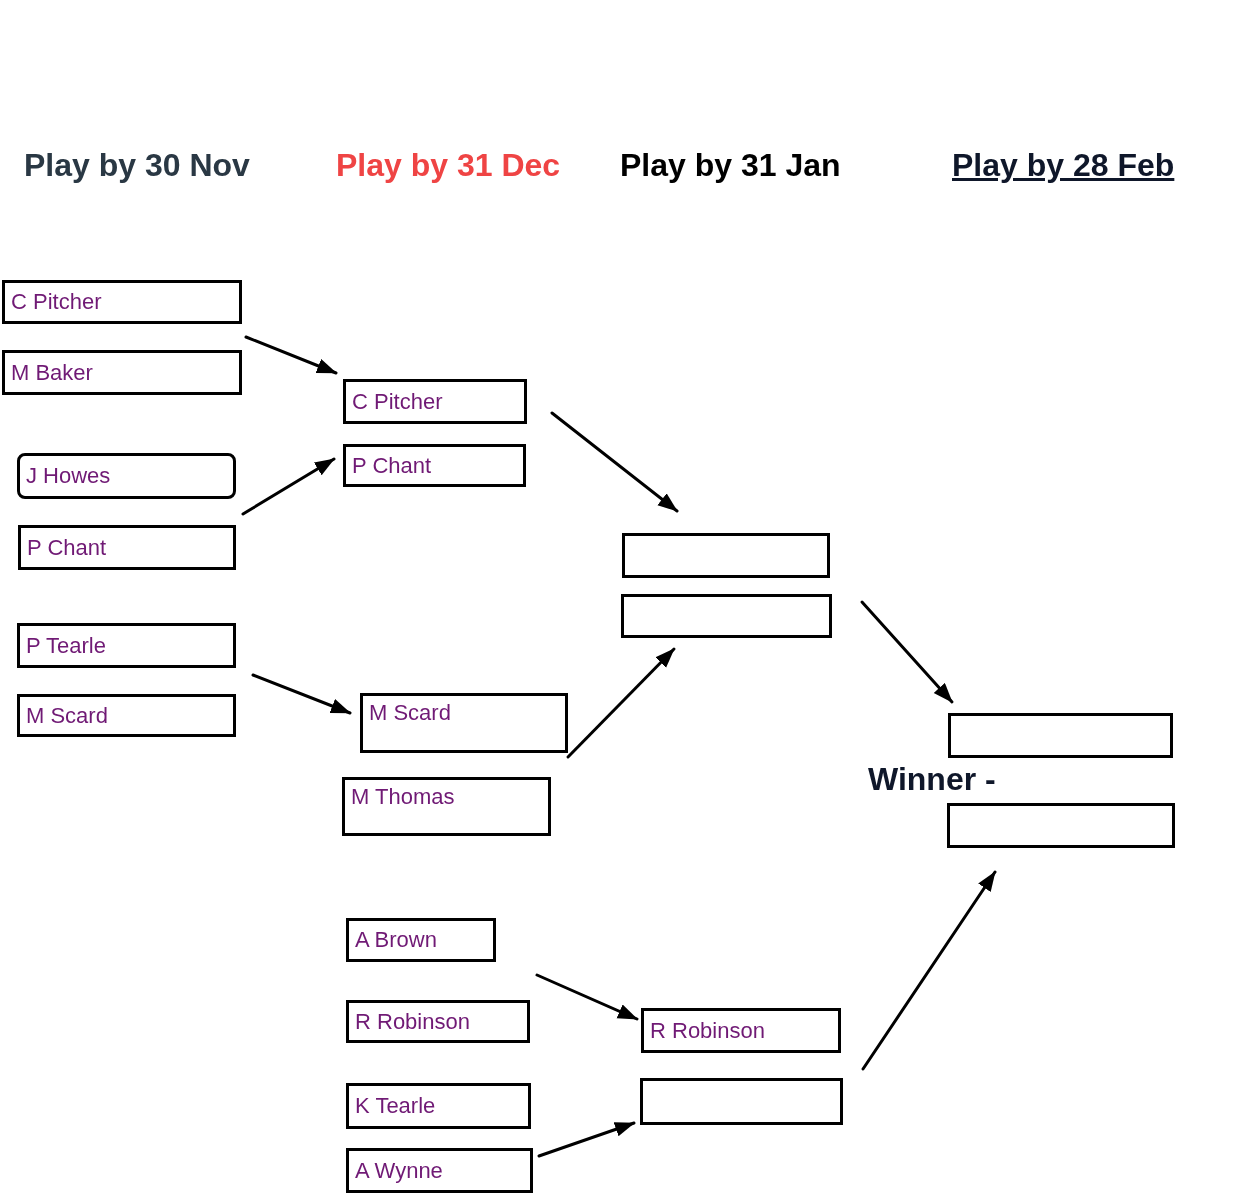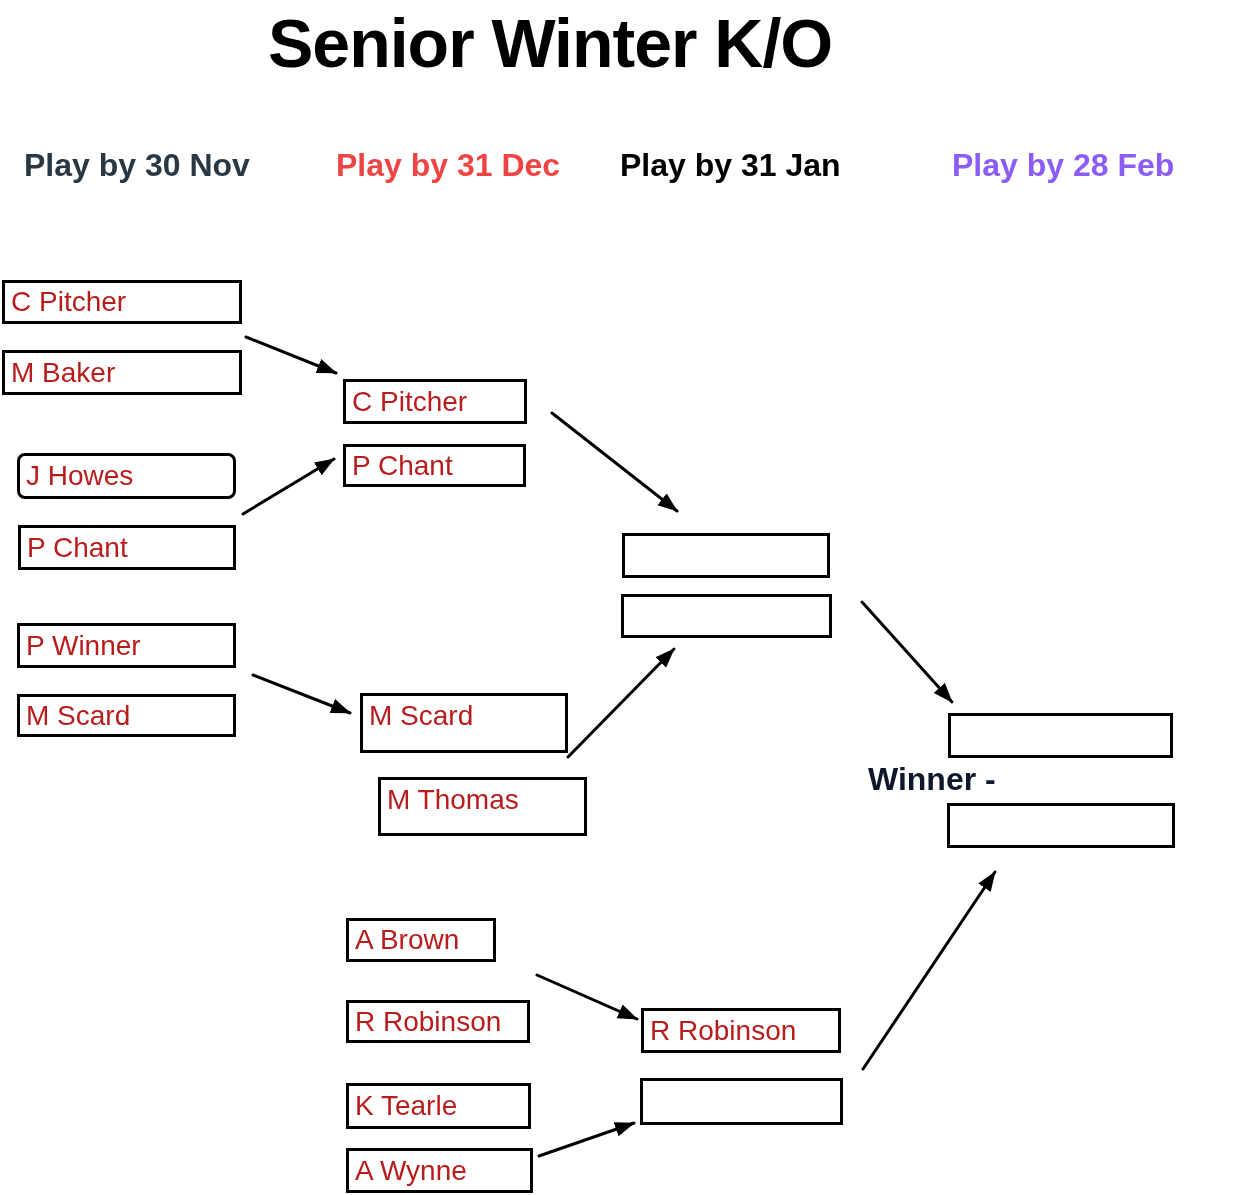--- a/index.html
+++ b/index.html
@@ -30,22 +30,22 @@
     top: 147px;
     font-size: 32px;
     font-weight: bold;
     white-space: nowrap;
   }
   .box {
     position: absolute;
     box-sizing: border-box;
     background: #ffffff;
     border: 3px solid #000000;
-    font-size: 28px;
-    color: #b91c1c;
+    font-size: 22px;
+    color: #701a75;
     display: flex;
     align-items: center;
     padding-left: 6px;
     white-space: nowrap;
     overflow: hidden;
   }
   .box.tall {
     align-items: flex-start;
     padding-top: 4px;
   }
@@ -64,27 +64,26 @@
     top: 0;
     width: 1256px;
     height: 1195px;
     pointer-events: none;
   }
 </style>
 </head>
 <body>
 
 <div id="stage">
-  <div id="title">Senior Winter K/O</div>
 
   <div id="headers">
       <div class="col-header" style="left: 24px; color: rgb(42, 56, 68);">Play by 30 Nov</div>
       <div class="col-header" style="left: 336px; color: #ef4444;">Play by 31 Dec</div>
       <div class="col-header" style="left: 620px; color: rgb(0, 0, 0);">Play by 31 Jan</div>
-      <div class="col-header" style="left: 952px; color: #8b5cf6;">Play by 28 Feb</div>
+      <div class="col-header" style="left: 952px; color: #0f172a; text-decoration: underline;">Play by 28 Feb</div>
     </div>
 
   <svg id="arrow-layer" width="1256" height="1195" viewBox="0 0 1256 1195" xmlns="http://www.w3.org/2000/svg">
     <defs>
       <marker id="ah" markerUnits="userSpaceOnUse" markerWidth="22" markerHeight="17" refX="19" refY="7.5" orient="auto">
         <path d="M0,0 L20,7.5 L0,15 Z" fill="#000000"></path>
       </marker>
     </defs>
   <line x1="246" y1="337" x2="336" y2="373" stroke="#000000" stroke-width="3" stroke-linecap="round" marker-end="url(#ah)"></line>
       <line x1="243" y1="514" x2="334" y2="459" stroke="#000000" stroke-width="3" stroke-linecap="round" marker-end="url(#ah)"></line>
@@ -95,26 +94,26 @@
       <line x1="537" y1="975" x2="637" y2="1019" stroke="#000000" stroke-width="3" stroke-linecap="round" marker-end="url(#ah)"></line>
       <line x1="539" y1="1156" x2="634" y2="1123" stroke="#000000" stroke-width="3" stroke-linecap="round" marker-end="url(#ah)"></line>
       <line x1="863" y1="1069" x2="995" y2="872" stroke="#000000" stroke-width="3" stroke-linecap="round" marker-end="url(#ah)"></line>
     </svg>
 
   <div id="boxes">
       <div class="box" style="left: 2px; top: 280px; width: 240px; height: 44px;">C Pitcher</div>
       <div class="box" style="left: 2px; top: 350px; width: 240px; height: 45px;">M Baker</div>
       <div class="box" style="left: 17px; top: 453px; width: 219px; height: 46px; border-radius: 8px;">J Howes</div>
       <div class="box" style="left: 18px; top: 525px; width: 218px; height: 45px;">P Chant</div>
-      <div class="box" style="left: 17px; top: 623px; width: 219px; height: 45px;">P Winner</div>
+      <div class="box" style="left: 17px; top: 623px; width: 219px; height: 45px;">P Tearle</div>
       <div class="box" style="left: 17px; top: 694px; width: 219px; height: 43px;">M Scard</div>
       <div class="box" style="left: 343px; top: 379px; width: 184px; height: 45px;">C Pitcher</div>
       <div class="box" style="left: 343px; top: 444px; width: 183px; height: 43px;">P Chant</div>
       <div class="box tall" style="left: 360px; top: 693px; width: 208px; height: 60px;">M Scard</div>
-      <div class="box tall" style="left: 378px; top: 777px; width: 209px; height: 59px;">M Thomas</div>
+      <div class="box tall" style="left: 342px; top: 777px; width: 209px; height: 59px;">M Thomas</div>
       <div class="box" style="left: 346px; top: 918px; width: 150px; height: 44px;">A Brown</div>
       <div class="box" style="left: 346px; top: 1000px; width: 184px; height: 43px;">R Robinson</div>
       <div class="box" style="left: 346px; top: 1083px; width: 185px; height: 46px;">K Tearle</div>
       <div class="box" style="left: 346px; top: 1148px; width: 187px; height: 45px;">A Wynne</div>
       <div class="box" style="left: 622px; top: 533px; width: 208px; height: 45px;"></div>
       <div class="box" style="left: 621px; top: 594px; width: 211px; height: 44px;"></div>
       <div class="box" style="left: 641px; top: 1008px; width: 200px; height: 45px;">R Robinson</div>
       <div class="box" style="left: 640px; top: 1078px; width: 203px; height: 47px;"></div>
       <div class="box" style="left: 948px; top: 713px; width: 225px; height: 45px;"></div>
       <div class="box" style="left: 947px; top: 803px; width: 228px; height: 45px;"></div>

